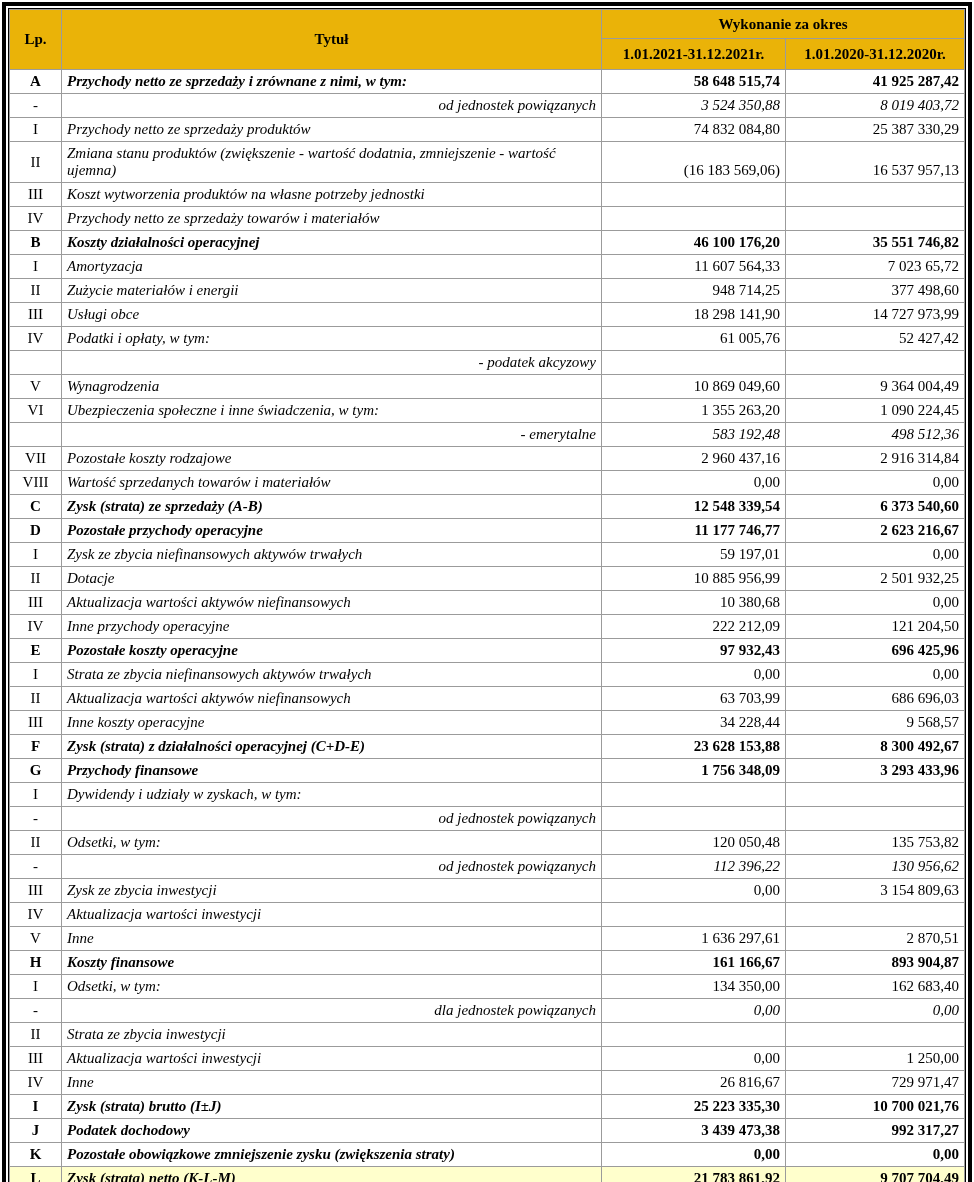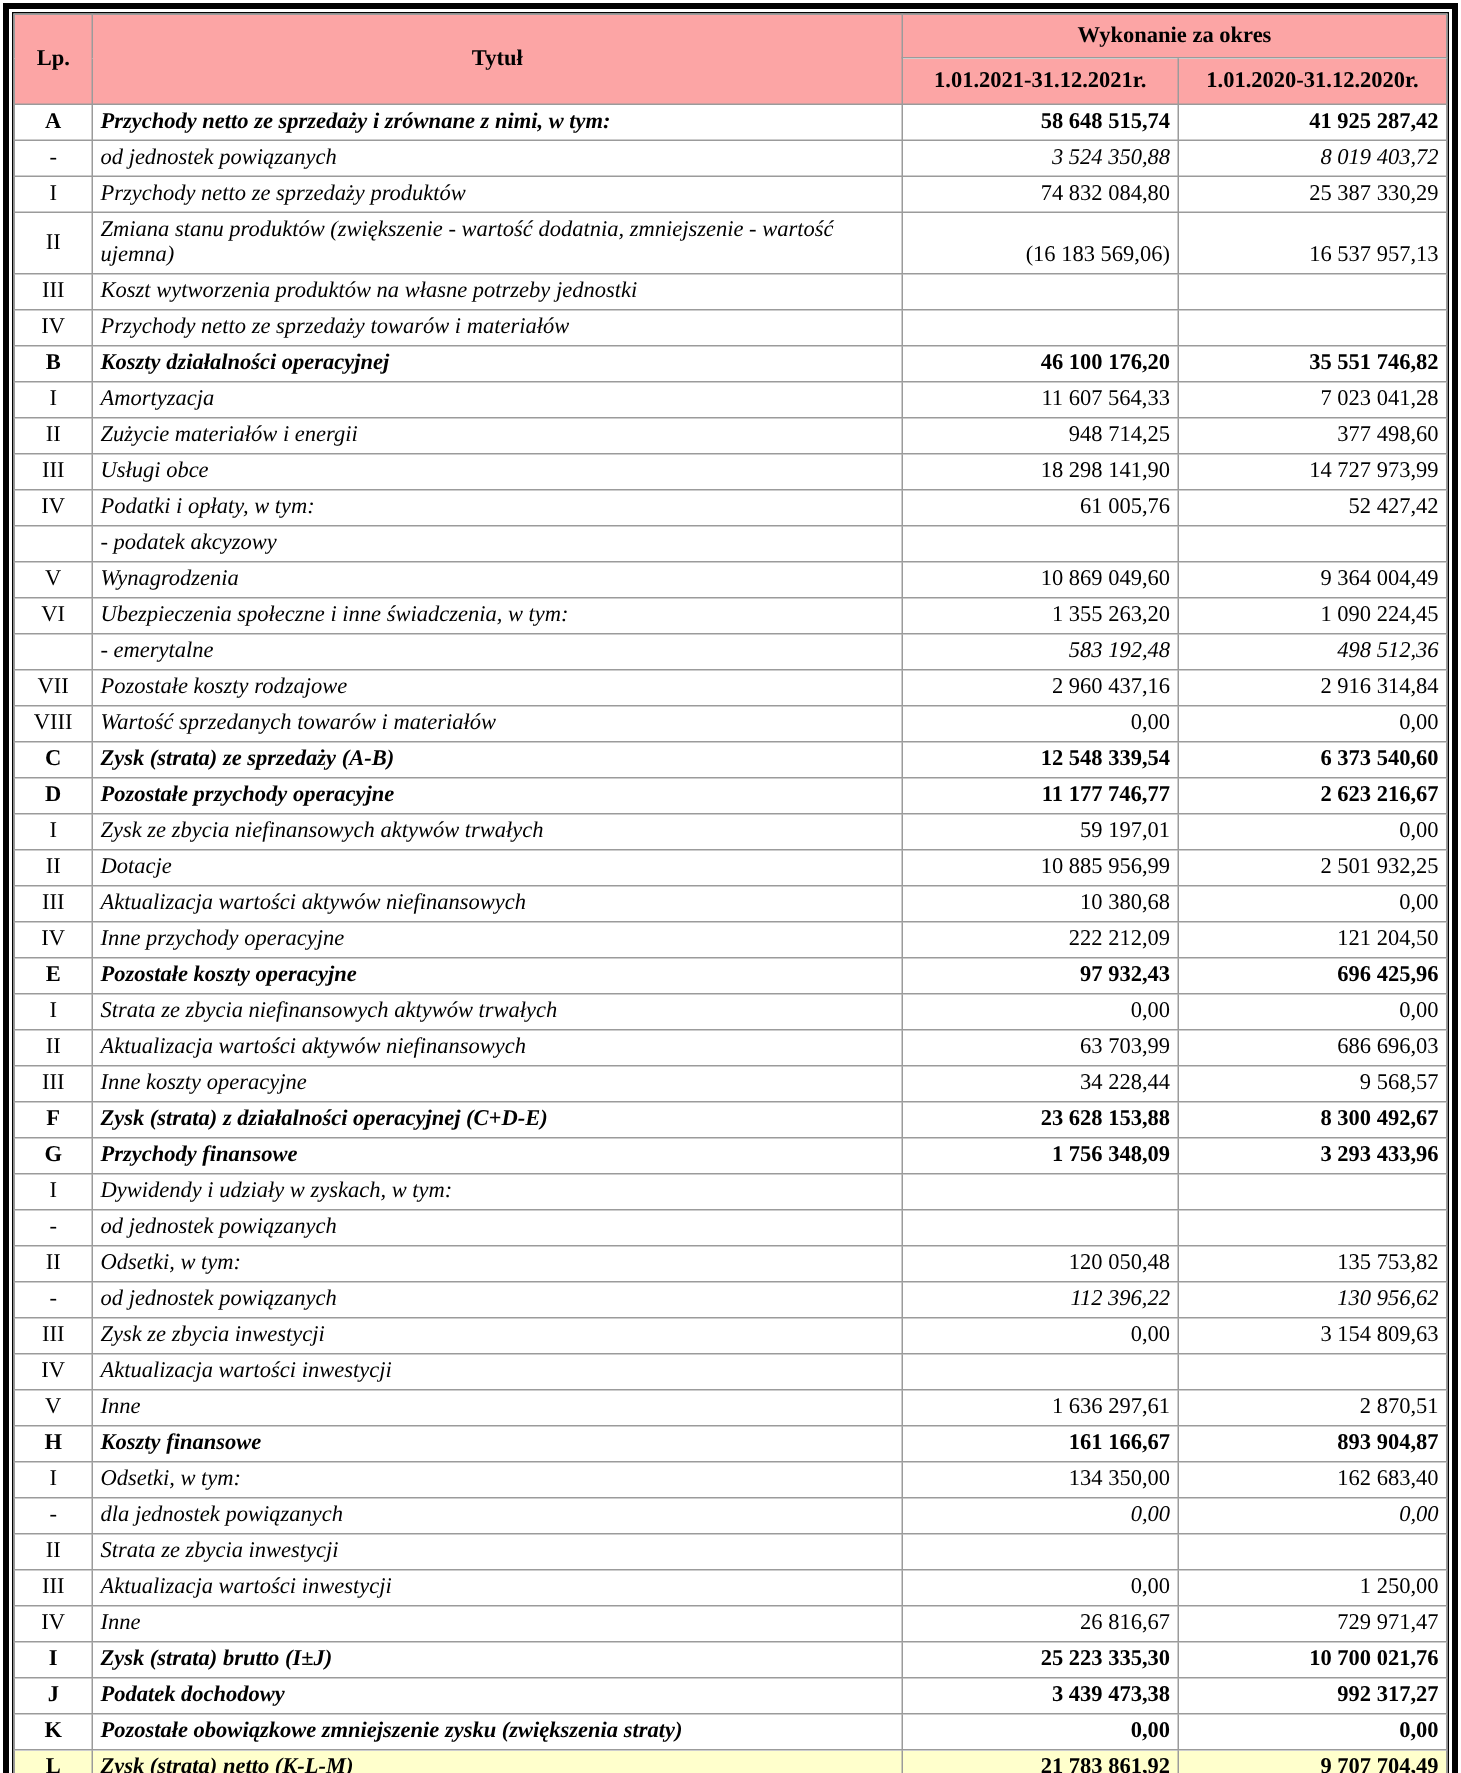--- a/index.html
+++ b/index.html
@@ -28,37 +28,37 @@
   table.pnl col.c-v1  { width: 184px; }
   table.pnl col.c-v2  { width: 179px; }
 
   table.pnl th, table.pnl td {
     border: 1px solid #9b9b9b;
     overflow: hidden;
   }
 
   
   thead th {
-    background: #fca5a5;
+    background: #eab308;
     font-weight: bold;
     text-align: center;
     vertical-align: middle;
     padding: 2px 4px;
   }
   thead tr.h1 th { height: 24px; }
   thead tr.h2 th { height: 26px; }
 
   
   tbody td { height: 23px; padding: 0 5px; vertical-align: middle; }
   td.lp   { text-align: center; padding: 0 2px; }
   td.ttl  { text-align: left; font-style: italic; }
   td.val  { text-align: right; white-space: nowrap; }
 
   tr.b td  { font-weight: bold; }
-  tr.i td.ttl, tr.i td.val { font-style: italic; }
+  tr.i td.ttl, tr.i td.val { font-style: italic; text-align: right; }
   tr.hl td { background: #ffffcc; }
 
   tr.tall td.ttl { padding-top: 3px; padding-bottom: 3px; }
   tr.tall td.val { vertical-align: bottom; padding-bottom: 3px; }
 </style>
 </head>
 <body>
 
 <div class="frame-outer">
   <div class="frame-inner">
@@ -120,21 +120,21 @@
           <tr class="b">
             <td class="lp">B</td>
             <td class="ttl">Koszty działalności operacyjnej</td>
             <td class="val">46 100 176,20</td>
             <td class="val">35 551 746,82</td>
           </tr>
           <tr class="">
             <td class="lp">I</td>
             <td class="ttl">Amortyzacja</td>
             <td class="val">11 607 564,33</td>
-            <td class="val">7 023 041,28</td>
+            <td class="val">7 023 65,72</td>
           </tr>
           <tr class="">
             <td class="lp">II</td>
             <td class="ttl">Zużycie materiałów i energii</td>
             <td class="val">948 714,25</td>
             <td class="val">377 498,60</td>
           </tr>
           <tr class="">
             <td class="lp">III</td>
             <td class="ttl">Usługi obce</td>

